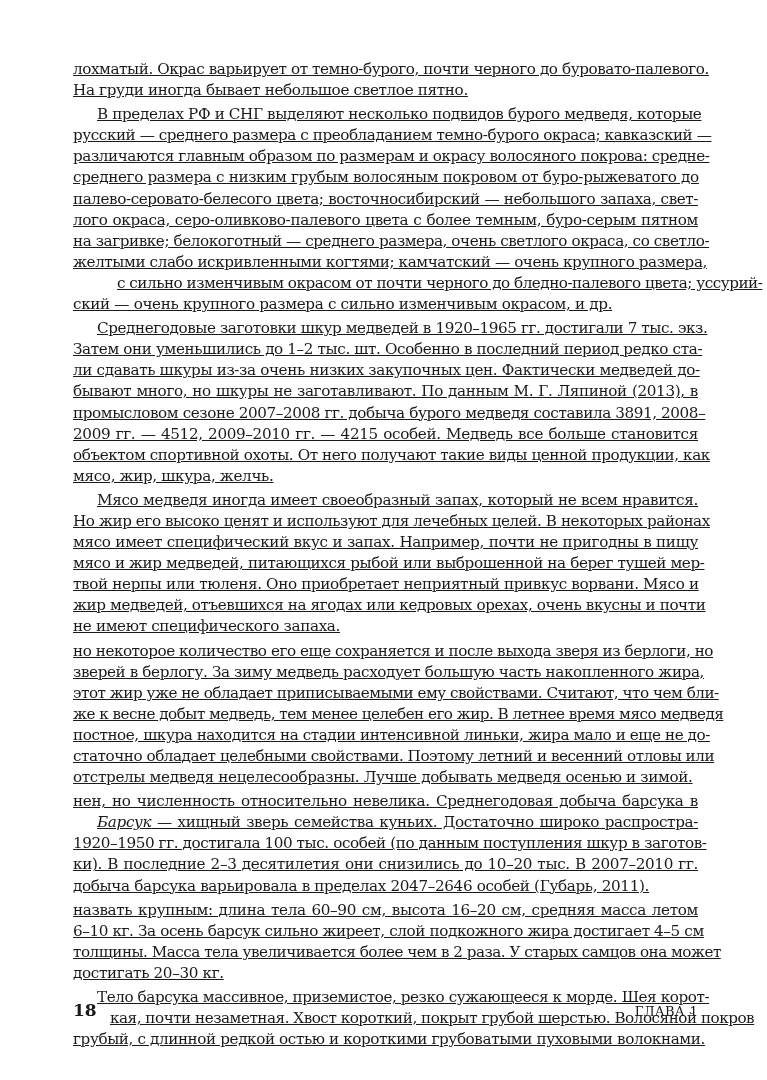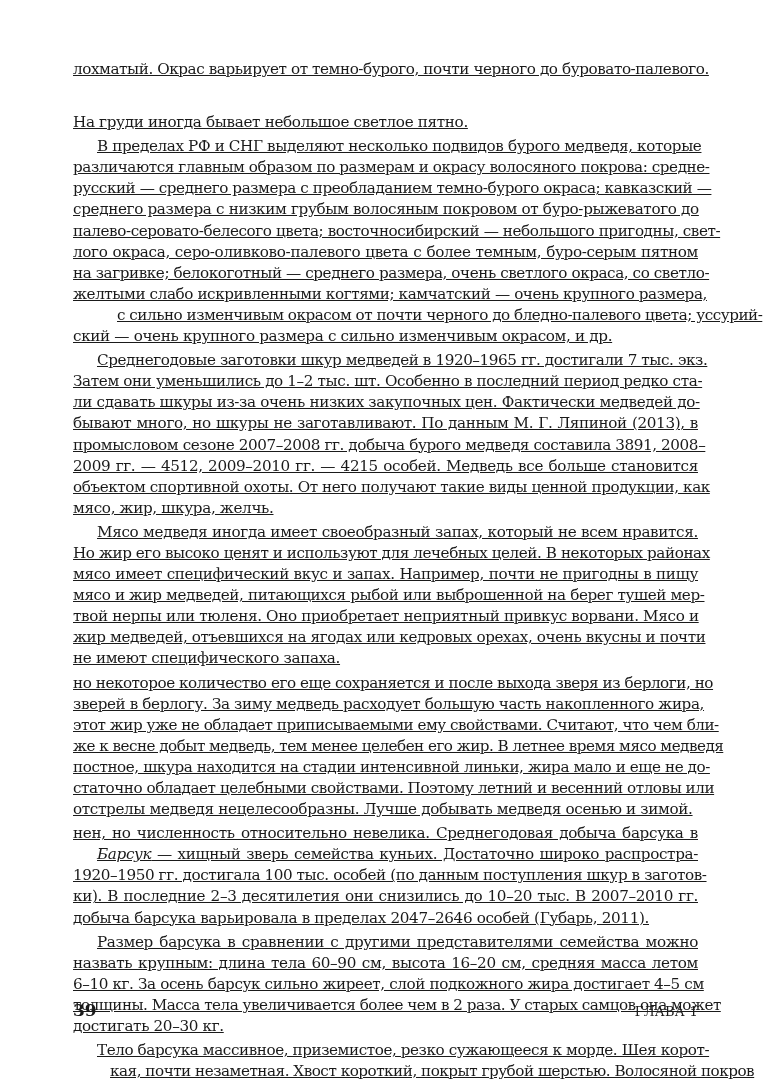--- a/index.html
+++ b/index.html
@@ -21,29 +21,29 @@
   }
   .page-num { font-weight: bold; font-size: 17px; }
   .chapter { font-size: 13px; letter-spacing: 0.3px; }
 </style>
 </head>
 <body>
 
 <div class="page">
   <p class="para">
     <span class="line" style="white-space: nowrap; display: block; transform-origin: left center; letter-spacing: -0.429937px;">лохматый. Окрас варьирует от темно-бурого, почти черного до буровато-палевого.</span>
-    <span class="line last" style="white-space: nowrap; display: block; margin-top: 32px;">На груди иногда бывает небольшое светлое пятно.</span>
+    <span class="line last" style="white-space: nowrap; display: block;">На груди иногда бывает небольшое светлое пятно.</span>
   </p>
 
   <p class="para">
     <span class="line" style="padding-left: 24px; white-space: nowrap; display: block; transform-origin: left center; letter-spacing: -0.376516px;">В пределах РФ и СНГ выделяют несколько подвидов бурого медведя, которые</span>
+    <span class="line" style="white-space: nowrap; display: block; transform-origin: left center; letter-spacing: -0.4464px;">русский — среднего размера с преобладанием темно-бурого окраса; кавказский —</span>
     <span class="line" style="white-space: nowrap; display: block; transform-origin: left center; letter-spacing: -0.433202px;">различаются главным образом по размерам и окрасу волосяного покрова: средне-</span>
-    <span class="line" style="white-space: nowrap; display: block; transform-origin: left center; letter-spacing: -0.4464px;">русский — среднего размера с преобладанием темно-бурого окраса; кавказский —</span>
     <span class="line" style="white-space: nowrap; display: block; transform-origin: left center; letter-spacing: -0.356287px;">среднего размера с низким грубым волосяным покровом от буро-рыжеватого до</span>
-    <span class="line" style="white-space: nowrap; display: block; transform-origin: left center; letter-spacing: -0.427305px;">палево-серовато-белесого цвета; восточносибирский — небольшого пригодны, свет-</span>
+    <span class="line" style="white-space: nowrap; display: block; transform-origin: left center; letter-spacing: -0.427305px;">палево-серовато-белесого цвета; восточносибирский — небольшого запаха, свет-</span>
     <span class="line" style="white-space: nowrap; display: block; word-spacing: 0px;">лого окраса, серо-оливково-палевого цвета с более темным, буро-серым пятном</span>
     <span class="line" style="white-space: nowrap; display: block; transform-origin: left center; letter-spacing: -0.432351px;">на загривке; белокоготный — среднего размера, очень светлого окраса, со светло-</span>
     <span class="line" style="white-space: nowrap; display: block; transform-origin: left center; letter-spacing: -0.413933px;">желтыми слабо искривленными когтями; камчатский — очень крупного размера,</span>
     <span class="line" style="white-space: nowrap; display: block; transform-origin: left center; letter-spacing: -0.4951px; margin-left: 44px;">с сильно изменчивым окрасом от почти черного до бледно-палевого цвета; уссурий-</span>
     <span class="line last" style="white-space: nowrap; display: block;">ский — очень крупного размера с сильно изменчивым окрасом, и др.</span>
   </p>
 
   <p class="para">
     <span class="line" style="padding-left: 24px; white-space: nowrap; display: block; transform-origin: left center; letter-spacing: -0.421715px;">Среднегодовые заготовки шкур медведей в 1920–1965 гг. достигали 7 тыс. экз.</span>
     <span class="line" style="white-space: nowrap; display: block; transform-origin: left center; letter-spacing: -0.380805px;">Затем они уменьшились до 1–2 тыс. шт. Особенно в последний период редко ста-</span>
@@ -77,30 +77,29 @@
 
   <p class="para">
     <span class="line" style="white-space: nowrap; display: block; word-spacing: 0px;">нен, но численность относительно невелика. Среднегодовая добыча барсука в</span>
     <span class="line" style="padding-left: 24px; white-space: nowrap; display: block; word-spacing: 0px;"><span class="em">Барсук</span><span> — хищный зверь семейства куньих. Достаточно широко распростра-</span></span>
     <span class="line" style="white-space: nowrap; display: block; transform-origin: left center; letter-spacing: -0.413286px;">1920–1950 гг. достигала 100 тыс. особей (по данным поступления шкур в заготов-</span>
     <span class="line" style="white-space: nowrap; display: block; word-spacing: 0px;">ки). В последние 2–3 десятилетия они снизились до 10–20 тыс. В 2007–2010 гг.</span>
     <span class="line last" style="white-space: nowrap; display: block;">добыча барсука варьировала в пределах 2047–2646 особей (Губарь, 2011).</span>
   </p>
 
   <p class="para">
-    <span class="line" style="padding-left: 24px; white-space: nowrap; display: block; word-spacing: 0px;">Размер барсука в сравнении с другими представителями семейства можно</span>
     <span class="line" style="white-space: nowrap; display: block; word-spacing: 0px;">назвать крупным: длина тела 60–90 см, высота 16–20 см, средняя масса летом</span>
     <span class="line" style="white-space: nowrap; display: block; transform-origin: left center; letter-spacing: -0.39317px;">6–10 кг. За осень барсук сильно жиреет, слой подкожного жира достигает 4–5 см</span>
     <span class="line" style="white-space: nowrap; display: block; transform-origin: left center; letter-spacing: -0.511443px;">толщины. Масса тела увеличивается более чем в 2 раза. У старых самцов она может</span>
     <span class="line last" style="white-space: nowrap; display: block;">достигать 20–30 кг.</span>
   </p>
 
   <p class="para">
     <span class="line" style="padding-left: 24px; white-space: nowrap; display: block; transform-origin: left center; letter-spacing: -0.433335px;">Тело барсука массивное, приземистое, резко сужающееся к морде. Шея корот-</span>
     <span class="line" style="white-space: nowrap; display: block; transform-origin: left center; letter-spacing: -0.48679px; margin-left: 37px;">кая, почти незаметная. Хвост короткий, покрыт грубой шерстью. Волосяной покров</span>
     <span class="line" style="white-space: nowrap; display: block; transform-origin: left center; letter-spacing: -0.400147px;">грубый, с длинной редкой остью и короткими грубоватыми пуховыми волокнами.</span>
   </p>
 </div>
 
 <div class="footer">
-  <span class="page-num">39</span>
+  <span class="page-num">18</span>
   <span class="chapter">ГЛАВА 1</span>
 </div>
 
 </body></html>

